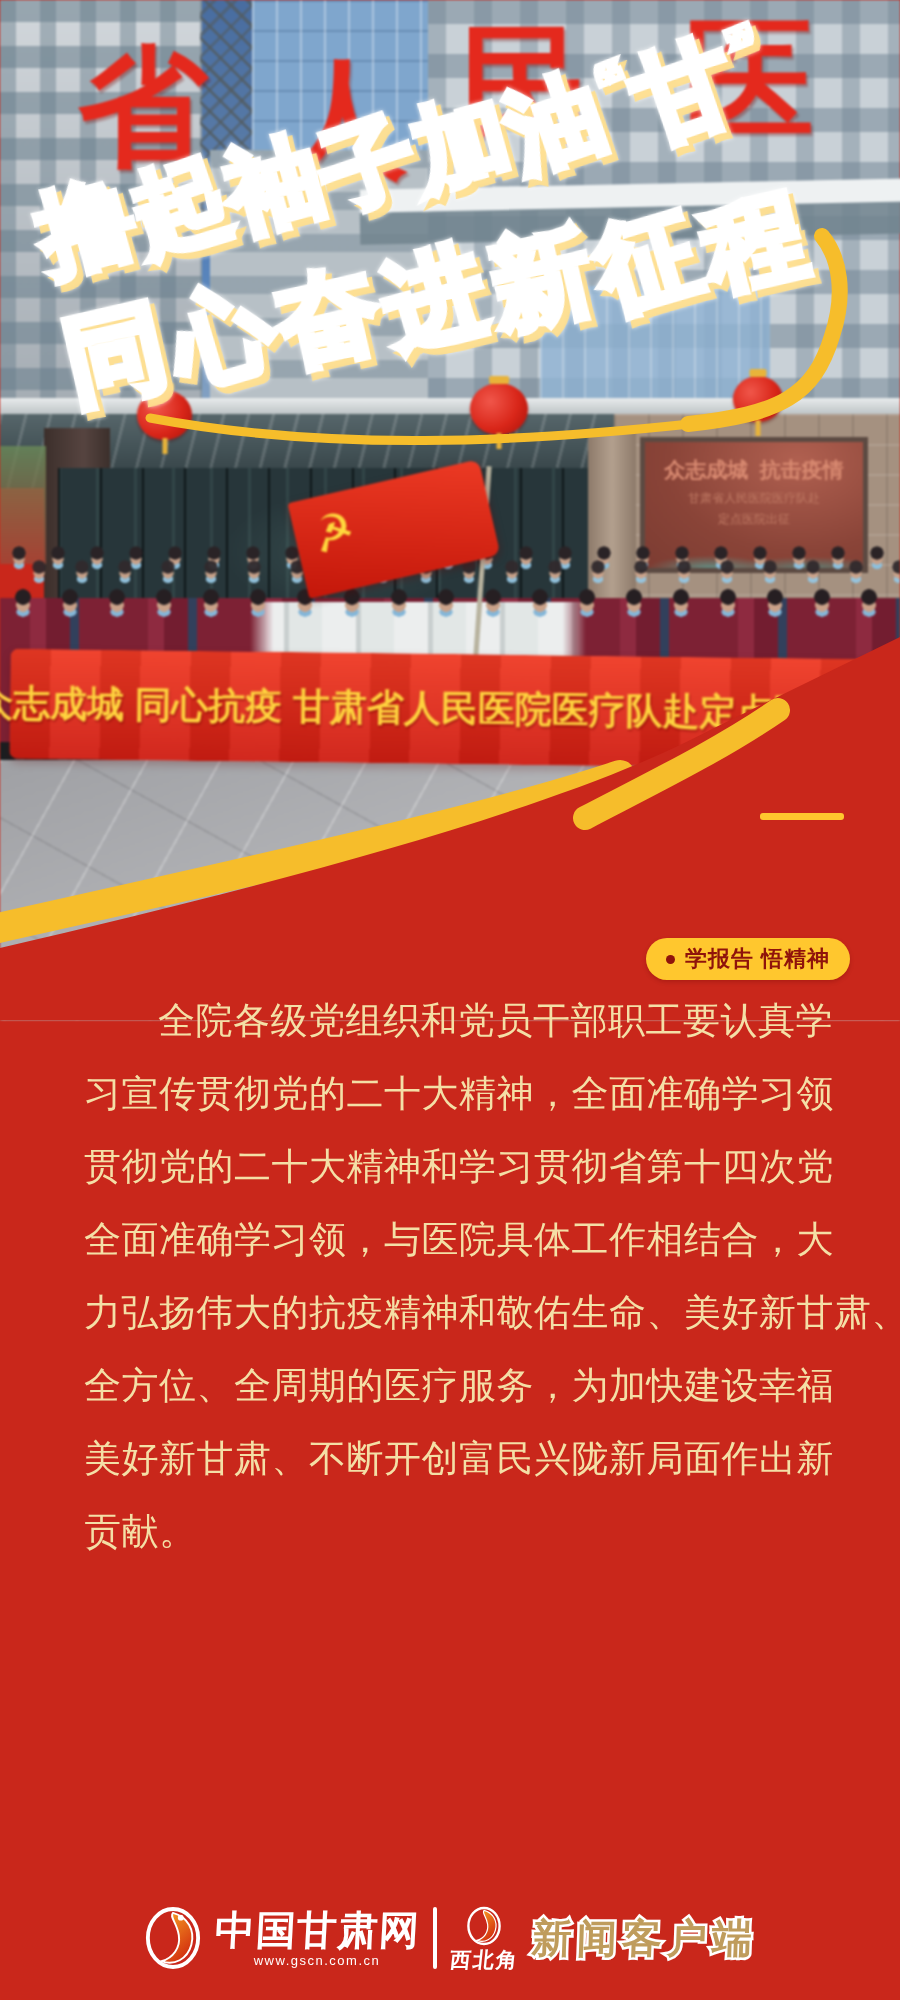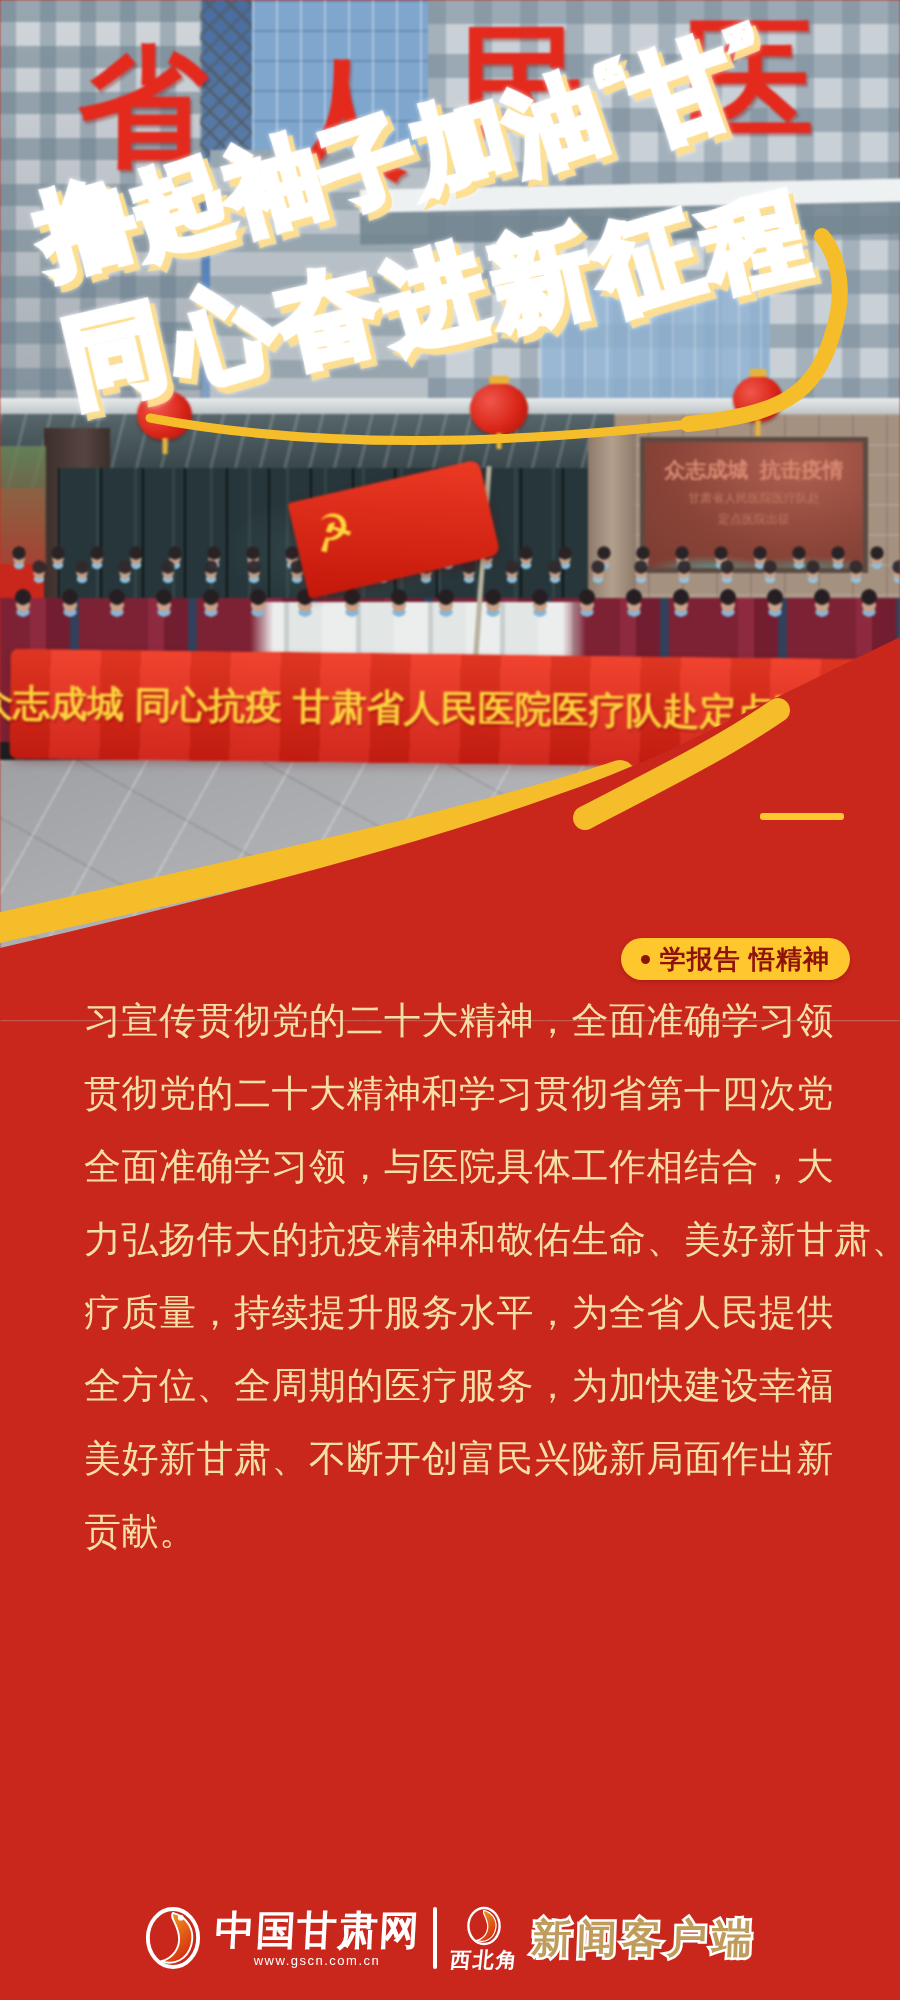--- a/index.html
+++ b/index.html
@@ -148,21 +148,21 @@
   .t1 span:nth-child(9){font-size:.68em;transform:translateY(-.65em) rotate(-9deg);}
   .t1 span:nth-child(8){font-size:1.06em;}
 
   
   .dash{right:56px;top:813px;width:84px;height:7px;background:var(--badge-yellow);border-radius:3px;}
   .hospital-name{right:44px;top:836px;font-size:52px;font-weight:bold;color:#ffffff;letter-spacing:3px;}
   .badge{right:50px;top:938px;height:42px;border-radius:21px;background:var(--badge-yellow);
     display:flex;align-items:center;padding:0 20px;gap:10px;
     box-shadow:0 2px 4px rgba(90,0,0,.25);}
   .badge-dot{width:9px;height:9px;border-radius:50%;background:var(--badge-text);}
-  .badge-text{font-size:26px;font-weight:bold;color:var(--badge-text);letter-spacing:1px;}
+  .badge-text{font-size:22px;font-weight:bold;color:var(--badge-text);letter-spacing:1px;}
   .body-para{left:84px;top:984px;width:790px;}
   .body-line{font-size:37px;line-height:73px;color:var(--body-text);letter-spacing:.5px;white-space:nowrap;}
   .body-line.indent{text-indent:2em;}
 
   
   .footer{left:0;top:1896px;width:900px;height:84px;display:flex;align-items:center;justify-content:center;gap:13px;}
   .logo-col{display:flex;flex-direction:column;align-items:center;line-height:1;}
   .site-name{font-size:40px;font-weight:bold;color:#fff;letter-spacing:1px;transform:skewX(-3deg);}
   .site-url{font-size:13px;color:#fff;letter-spacing:1.5px;margin-top:4px;}
   .footer-divider{width:4px;height:62px;background:#fff;border-radius:2px;}
@@ -245,25 +245,25 @@
   </svg>
 
   <div class="abs dash"></div>
 
   <div class="abs badge">
     <span class="badge-dot"></span>
     <span class="badge-text">学报告 悟精神</span>
   </div>
 
   <div class="abs body-para">
+    <div class="body-line indent">全院各级党组织和党员干部职工要认真学</div>
     <div class="body-line">习宣传贯彻党的二十大精神，全面准确学习领</div>
     <div class="body-line">贯彻党的二十大精神和学习贯彻省第十四次党</div>
     <div class="body-line">全面准确学习领，与医院具体工作相结合，大</div>
     <div class="body-line">力弘扬伟大的抗疫精神和敬佑生命、美好新甘肃、</div>
-    <div class="body-line">疗质量，持续提升服务水平，为全省人民提供</div>
     <div class="body-line">全方位、全周期的医疗服务，为加快建设幸福</div>
     <div class="body-line">美好新甘肃、不断开创富民兴陇新局面作出新</div>
     <div class="body-line">贡献。</div>
   </div>
 
   <div class="abs footer">
     <svg width="58" height="64" viewBox="0 0 60 66">
       <defs>
         <linearGradient id="lg1" x1="0" y1="0" x2="0.6" y2="1">
           <stop offset="0" stop-color="#f9a825"></stop>

